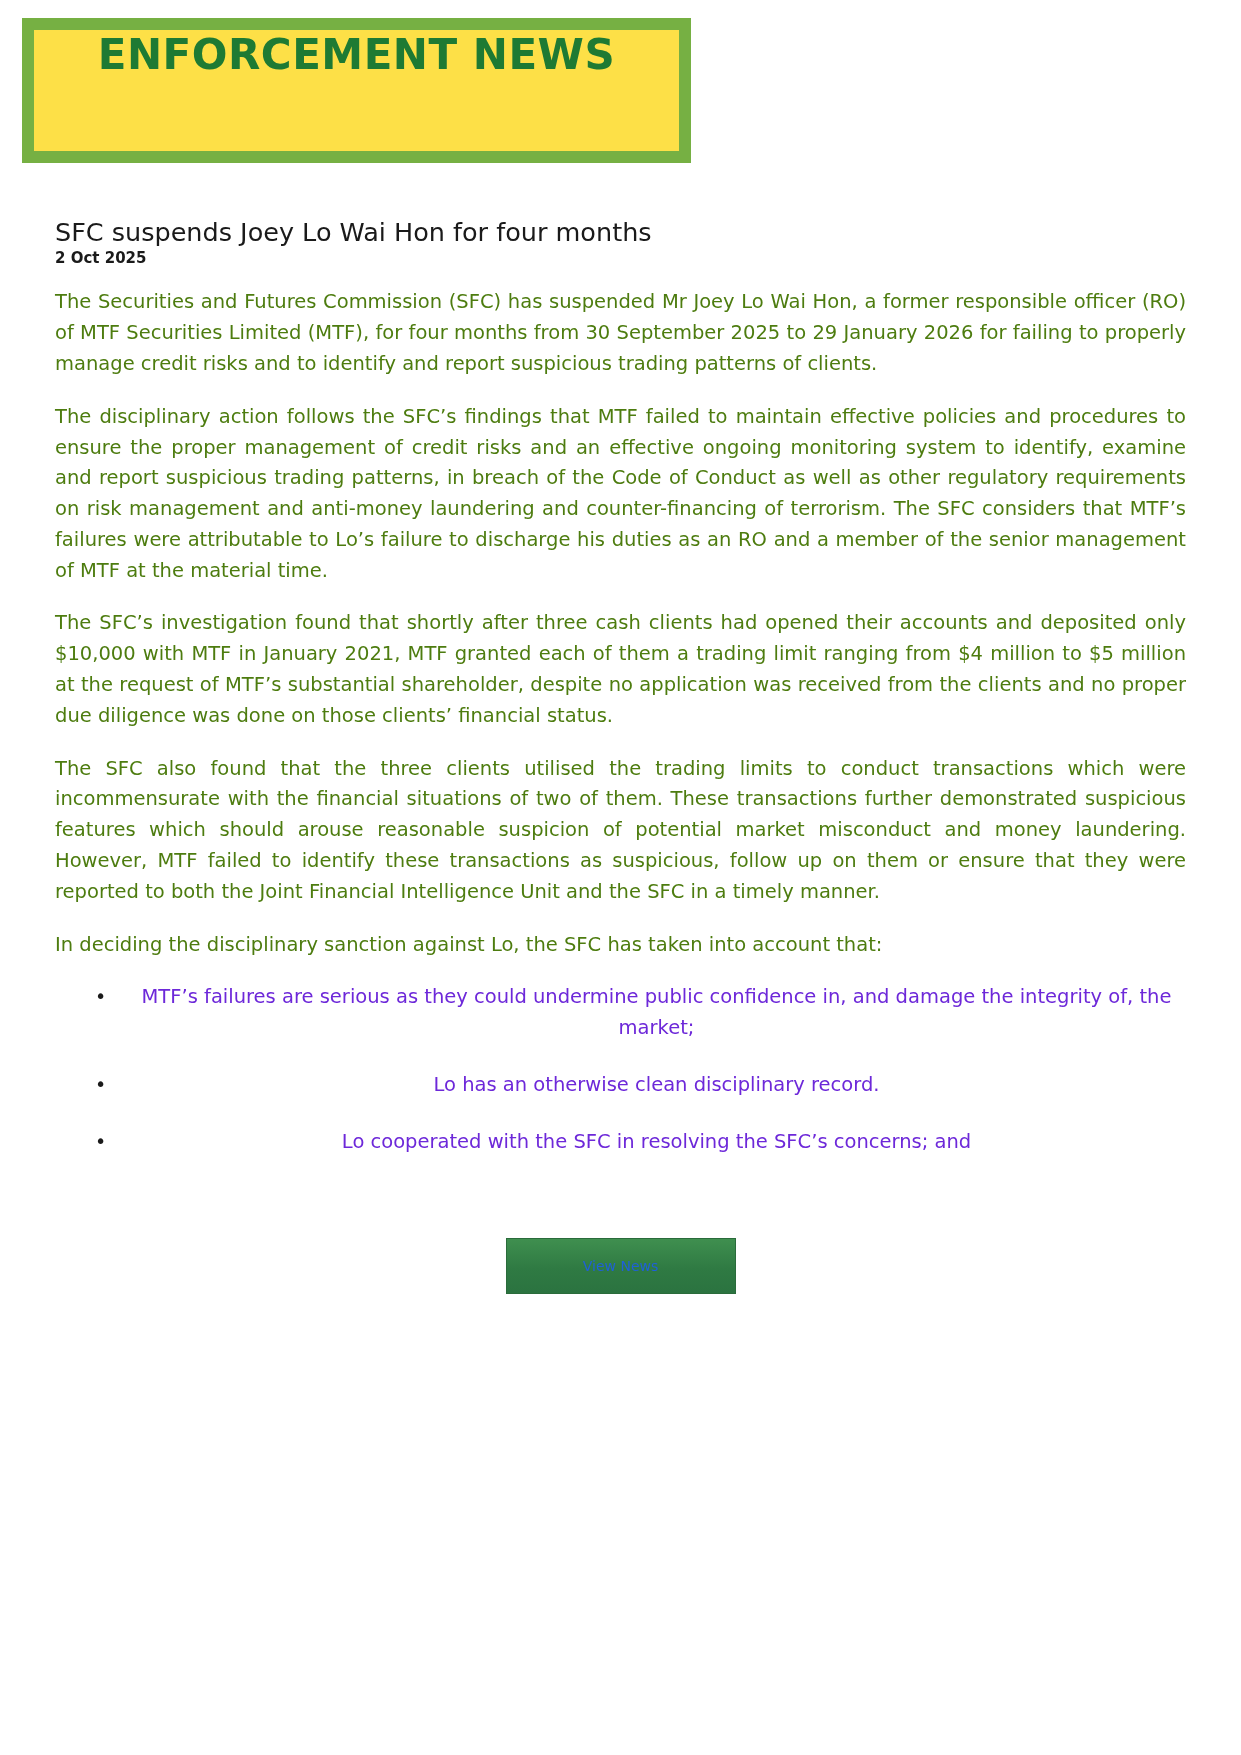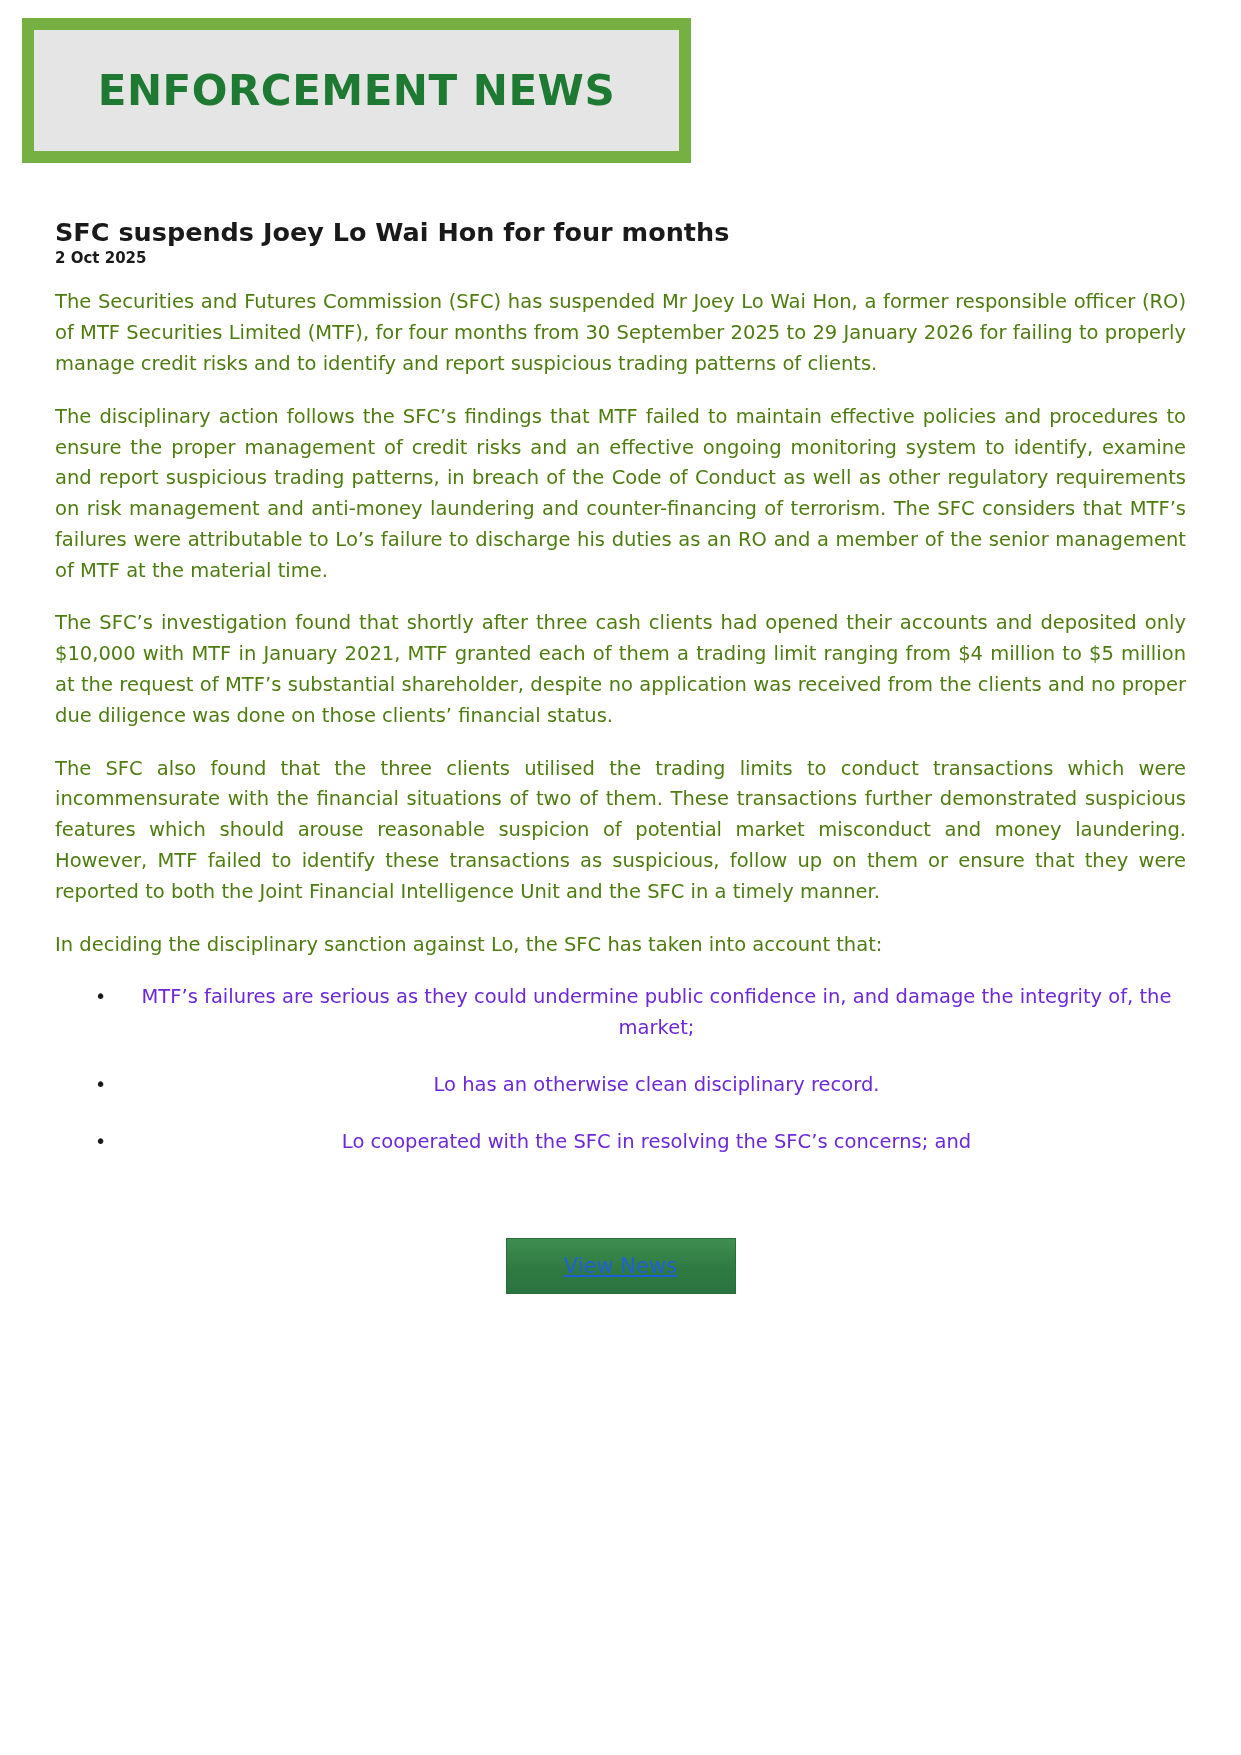--- a/index.html
+++ b/index.html
@@ -28,43 +28,43 @@
     width: 669px;
     height: 145px;
     background: #76b043;
     box-sizing: border-box;
     padding: 12px;
     display: flex;
     align-items: stretch;
   }
   .masthead-inner {
     flex: 1;
-    background: #e5e5e5;
+    background: #fde047;
     display: flex;
-    align-items: center;
+    align-items: flex-start;
     justify-content: center;
   }
   .masthead-title {
     font-family: "DejaVu Sans", sans-serif;
     font-size: 42px;
     font-weight: 700;
     letter-spacing: 0.5px;
     color: #1e7a33;
     white-space: nowrap;
   }
 
   
   .article {
     margin: 55px 55px 0 55px;
     width: 1131px;
     box-sizing: border-box;
   }
   .headline {
     font-size: 25.5px;
-    font-weight: 700;
+    font-weight: 400;
     color: #1a1a1a;
     margin: 0 0 2px 0;
     line-height: 1.15;
   }
   .dateline {
     font-size: 15px;
     font-weight: 700;
     color: #1a1a1a;
     margin: 0 0 20px 0;
   }
@@ -112,23 +112,22 @@
     width: 228px;
     height: 54px;
     background: linear-gradient(to bottom, #3f8f4f 0%, #2f7a43 55%, #2b7340 100%);
     border: 1px solid #2a6b3b;
     display: flex;
     align-items: center;
     justify-content: center;
     cursor: pointer;
   }
   .cta-button .cta-label {
-    font-size: 21px;
+    font-size: 14px;
     color: #1f60d8;
-    text-decoration: underline;
   }
 </style>
 </head>
 <body>
 
 <div class="page">
 
   <div class="masthead">
     <div class="masthead-inner">
       <div class="masthead-title">ENFORCEMENT NEWS</div>

